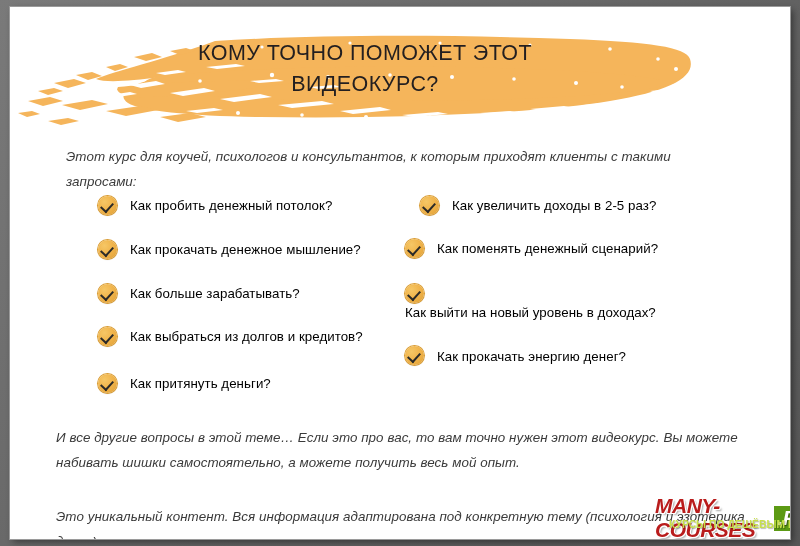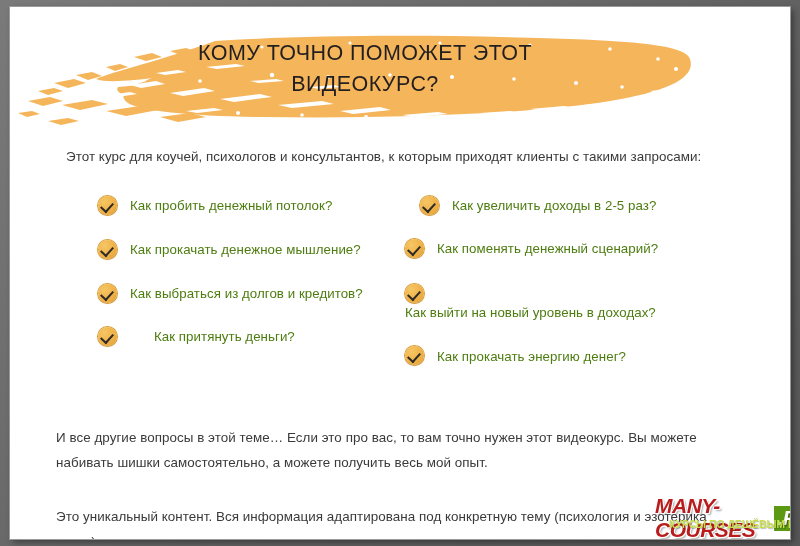--- a/index.html
+++ b/index.html
@@ -42,20 +42,21 @@
     white-space: pre-line;
   }
 
   
   .para {
     position: absolute;
     font-size: 13.4px;
     line-height: 25px;
     color: #3a3a3a;
     letter-spacing: 0.05px;
+    font-style: italic;
   }
   #intro-para { left: 56px; top: 137px; width: 650px; }
   #outro-para-1 { left: 46px; top: 418px; width: 690px; }
   #outro-para-2 { left: 46px; top: 484px; width: 690px; margin-top: 13px; }
 
   
   .col { position: absolute; }
   #col-left  { left: 88px;  top: 185px; width: 315px; }
   #col-right { left: 395px; top: 185px; width: 320px; }
 
@@ -78,30 +79,30 @@
     position: absolute;
     left: 5px; top: 4px;
     width: 6px; height: 10px;
     border-right: 2.4px solid #2b2a28;
     border-bottom: 2.4px solid #2b2a28;
     transform: rotate(42deg);
   }
   .check-label {
     font-size: 13.3px;
     line-height: 19px;
-    color: #4d7c0f;
+    color: #000000;
     letter-spacing: 0.05px;
     padding-top: 0px;
   }
 
   
   #col-left .check-row:nth-child(1) { margin-top: 4px;  }
   #col-left .check-row:nth-child(2) { margin-top: 25px; }
   #col-left .check-row:nth-child(3) { margin-top: 25px; }
-  #col-left .check-row:nth-child(4) { margin-top: 24px; gap: 24px; }
+  #col-left .check-row:nth-child(4) { margin-top: 24px; }
   #col-left .check-row:nth-child(5) { margin-top: 28px; }
 
   #col-right .check-row:nth-child(1) { margin-top: 4px; padding-left: 15px;  }
   #col-right .check-row:nth-child(2) { margin-top: 24px; }
   #col-right .check-row:nth-child(3) { margin-top: 26px; flex-direction: column; }
   #col-right .check-row:nth-child(4) { margin-top: 24px; }
   #col-right .check-row:nth-child(5) { margin-top: 24px; }
   #col-right .check-row:nth-child(4) .check-label { width: 225px; line-height: 22px; }
   
   #col-right .check-row:nth-child(5) { align-items: flex-end; }
@@ -233,20 +234,24 @@
     <div class="check-row">
       <span class="check-icon"></span>
       <span class="check-label">Как пробить денежный потолок?</span>
     </div>
     <div class="check-row">
       <span class="check-icon"></span>
       <span class="check-label">Как прокачать денежное мышление?</span>
     </div>
     <div class="check-row">
       <span class="check-icon"></span>
+      <span class="check-label">Как больше зарабатывать?</span>
+    </div>
+    <div class="check-row">
+      <span class="check-icon"></span>
       <span class="check-label">Как выбраться из долгов и кредитов?</span>
     </div>
     <div class="check-row">
       <span class="check-icon"></span>
       <span class="check-label">Как притянуть деньги?</span>
     </div>
   </div>
 
   <div id="col-right" class="col">
     <div class="check-row">

